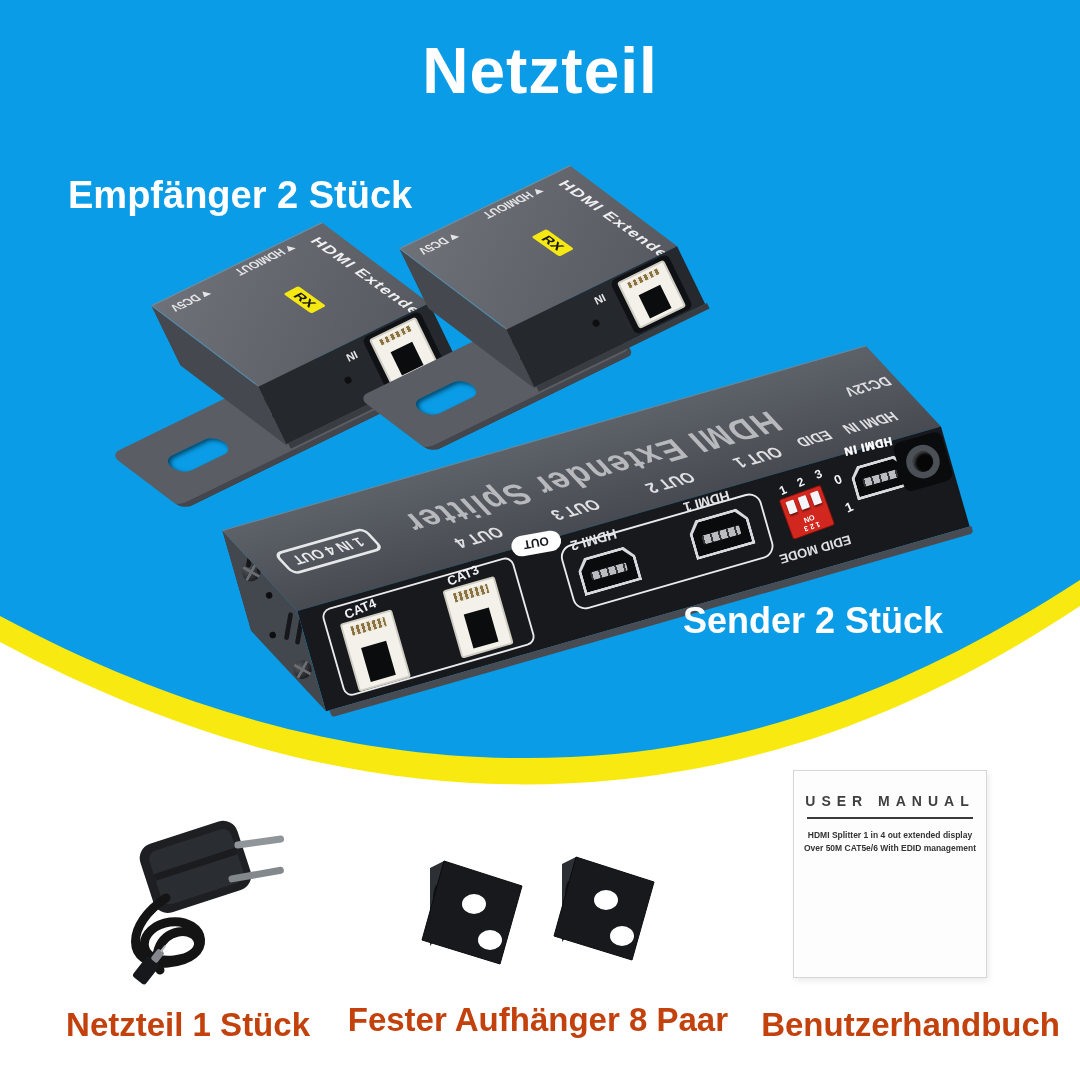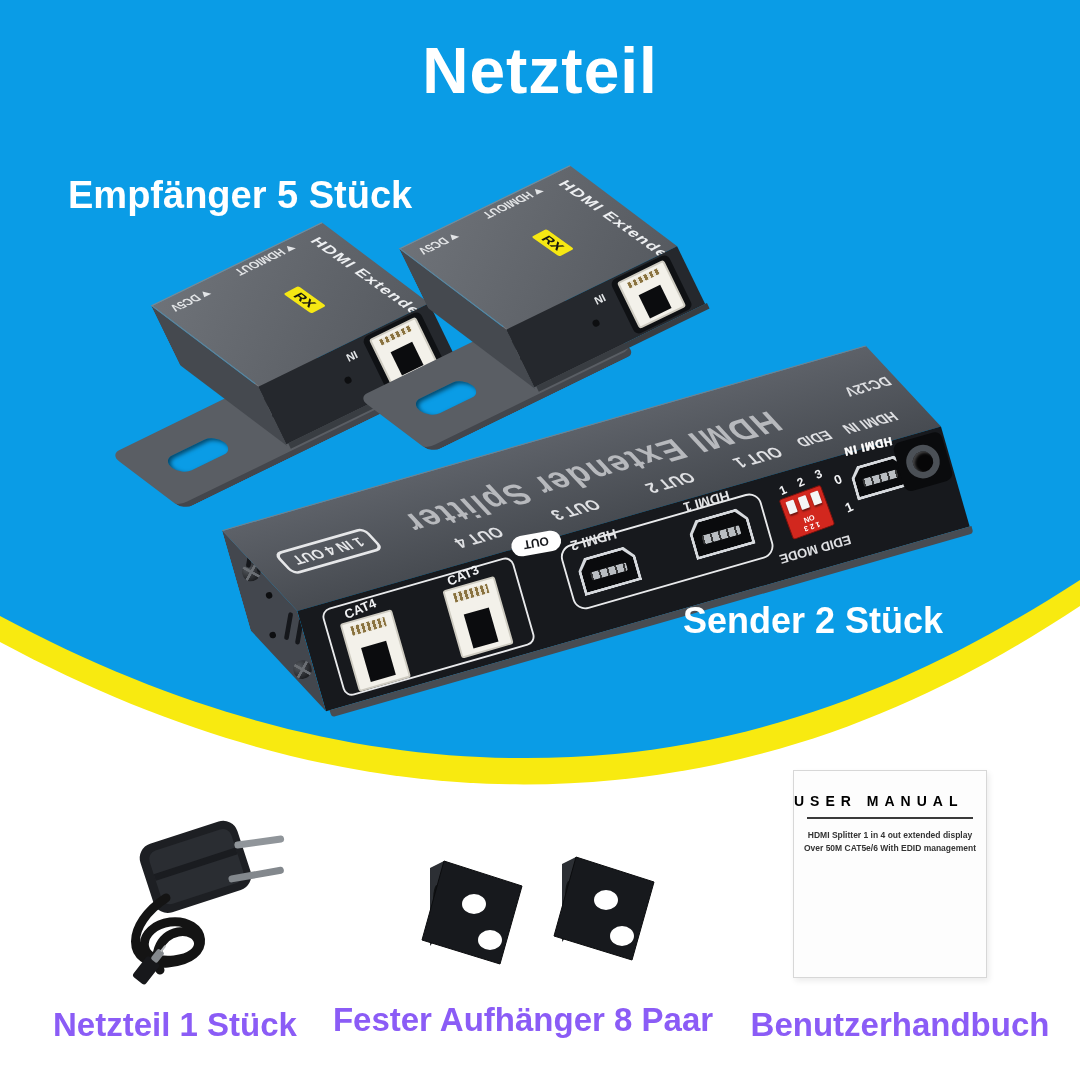--- a/index.html
+++ b/index.html
@@ -8,21 +8,21 @@
   #stage *{box-sizing:border-box;}
 
   
   #bg-svg{position:absolute;left:0;top:0;}
 
   
   .page-title{position:absolute;left:0;top:34px;width:1080px;text-align:center;
     font-size:64px;font-weight:bold;color:#ffffff;letter-spacing:1px;}
   .receivers-label{position:absolute;left:68px;top:174px;font-size:38px;font-weight:bold;color:#ffffff;}
   .sender-label{position:absolute;left:683px;top:600px;font-size:36px;font-weight:bold;color:#ffffff;}
-  .bottom-label{position:absolute;font-size:33px;font-weight:bold;color:#8b5cf6;text-align:center;}
+  .bottom-label{position:absolute;font-size:33px;font-weight:bold;color:#c2410c;text-align:right;}
   #power-label{left:40px;top:1006px;width:270px;}
   #brackets-label{left:318px;top:1001px;width:410px;}
   #manual-label{left:740px;top:1006px;width:320px;}
 
   
   .receiver{position:absolute;width:360px;height:230px;transform-origin:0 0;transform:rotate(-26deg);}
   .rx-plate{position:absolute;left:-12px;top:116px;width:228px;height:82px;background:#5a5e64;
     border-radius:10px;transform:skewX(27deg);transform-origin:0 0;border-bottom:6px solid #43464c;}
   .rx-slot{position:absolute;left:30px;top:28px;width:58px;height:22px;border-radius:12px;
     background:#0a9ce6;box-shadow:inset 0 3px 4px rgba(0,0,0,.55);}
@@ -108,37 +108,37 @@
   .jack .ring{position:absolute;left:9px;top:9px;width:36px;height:36px;border-radius:50%;
     border:7px solid #4b5056;background:#060607;box-shadow:inset 2px 2px 3px rgba(255,255,255,.25);}
   .vent{position:absolute;width:5px;height:30px;background:#15171b;border-radius:3px;transform:rotate(26deg);}
   .mu-hole{position:absolute;width:7px;height:7px;border-radius:50%;background:#0d0e10;}
 
   
   #adapter-svg{position:absolute;left:108px;top:790px;}
   #brackets-svg{position:absolute;left:400px;top:852px;}
   .manual{position:absolute;left:793px;top:770px;width:194px;height:208px;background:#fdfdfd;
     border:1px solid #d7d7d7;box-shadow:2px 3px 6px rgba(0,0,0,.08);}
-  .manual-title{margin-top:22px;text-align:left;font-size:14px;font-weight:bold;color:#000000;
+  .manual-title{margin-top:22px;text-align:center;font-size:14px;font-weight:bold;color:#404040;
     letter-spacing:6px;}
   .manual-rule{width:86%;height:2px;background:#3a3a3a;margin:8px auto 10px auto;}
   .manual-line{text-align:center;font-size:8.5px;font-weight:bold;color:#333333;line-height:1.55;}
 </style>
 </head>
 <body>
 
 <div id="stage">
 
   <svg id="bg-svg" width="1080" height="1080" viewBox="0 0 1080 1080">
     <path d="M0,0 H1080 V606 C950,692 800,762 615,780 C440,797 235,768 0,642 Z" fill="#f8ea10"></path>
     <path d="M0,0 H1080 V580 C950,664 800,736 615,754 C440,770 235,742 0,616 Z" fill="#0a9ce6"></path>
   </svg>
 
   <div class="page-title">Netzteil</div>
-  <div class="receivers-label">Empfänger 5 Stück</div>
+  <div class="receivers-label">Empfänger 2 Stück</div>
 
   <div class="receiver" style="left:70px;top:345px;">
     <div class="rx-plate">
       <div class="rx-slot"></div>
       <div class="screw"></div>
     </div>
     <div class="rx-side"></div>
     <div class="rx-top">
       <div class="rx-toplabel" style="left:10px;top:6px;">
         <span class="tri-up"></span>

